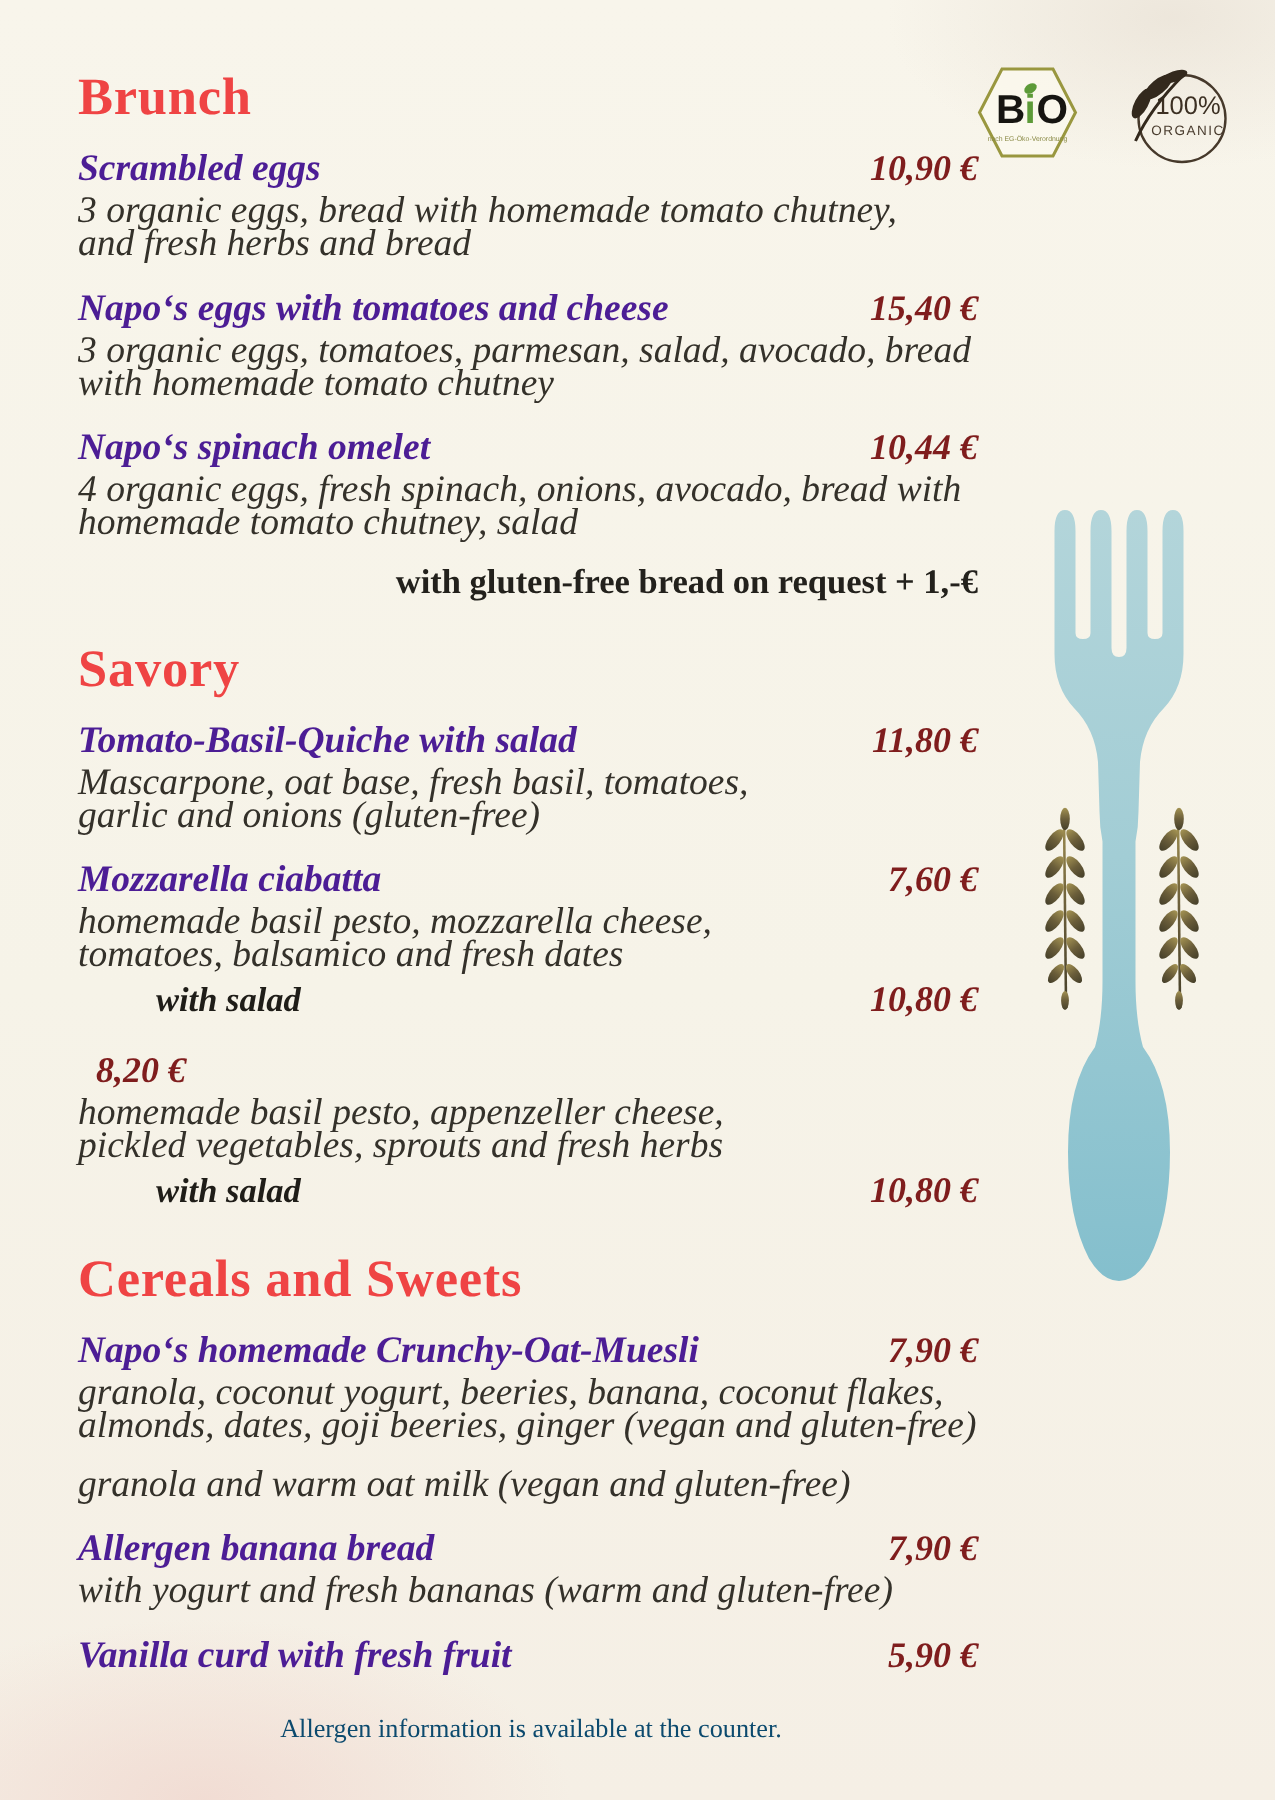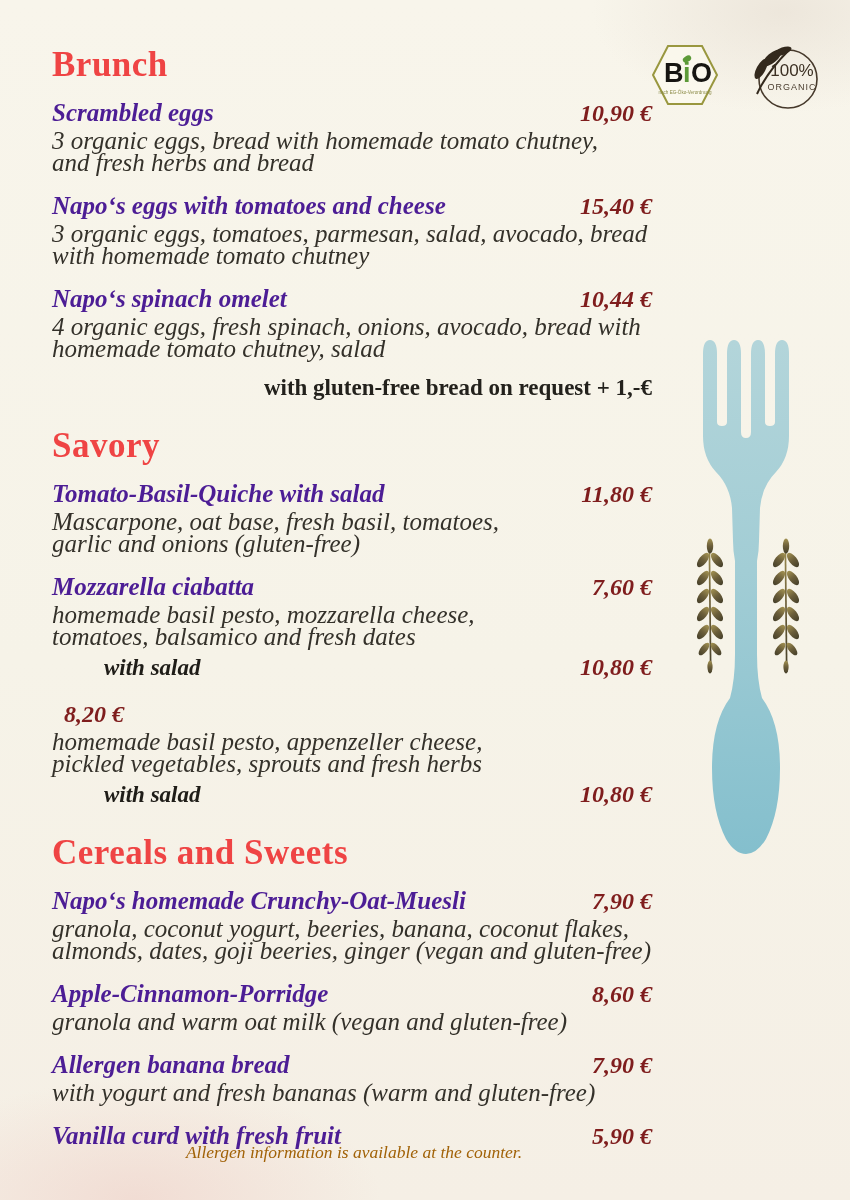--- a/index.html
+++ b/index.html
@@ -36,21 +36,21 @@
     font-weight:bold;font-style:italic;font-size:23px;line-height:28px;color:#1f1d18;
     padding-left:52px;
   }
   .section-note{
     font-weight:bold;font-size:23px;line-height:22px;color:#23211c;
     text-align:right;margin:14px 0 26px 0;
   }
   .spacer-sm{height:6px;}
   .footer{
     position:absolute;left:0;top:1142px;width:708px;text-align:center;
-    font-size:17.5px;color:#a16207;font-style:italic;
+    font-size:17.5px;color:#0c4a6e;
   }
   .badge{position:absolute;}
   .badge-bio{left:651px;top:42px;width:68px;height:66px;}
   .badge-organic{left:745px;top:38px;width:80px;height:80px;}
   .fork{position:absolute;left:700px;top:336px;width:92px;height:532px;}
   .laurel{position:absolute;width:32px;height:142px;}
   .laurel-left{left:694px;top:536px;}
   .laurel-right{left:770px;top:536px;}
 </style>
 </head>
@@ -223,24 +223,20 @@
   <div class="menu-item">
     <div class="item-row">
       <span class="item-name">Napo‘s homemade Crunchy-Oat-Muesli</span>
       <span class="item-price">7,90 €</span>
     </div>
     <div class="item-desc">granola, coconut yogurt, beeries, banana, coconut flakes,
 almonds, dates, goji beeries, ginger  (vegan and gluten-free)</div>
   </div>
 
   <div class="menu-item">
-    <div class="item-row">
-      <span class="item-name">Apple-Cinnamon-Porridge</span>
-      <span class="item-price">8,60 €</span>
-    </div>
     <div class="item-desc">granola and warm oat milk (vegan and gluten-free)</div>
   </div>
 
   <div class="menu-item">
     <div class="item-row">
       <span class="item-name">Allergen banana bread</span>
       <span class="item-price">7,90 €</span>
     </div>
     <div class="item-desc">with yogurt and fresh bananas (warm and gluten-free)</div>
   </div>

